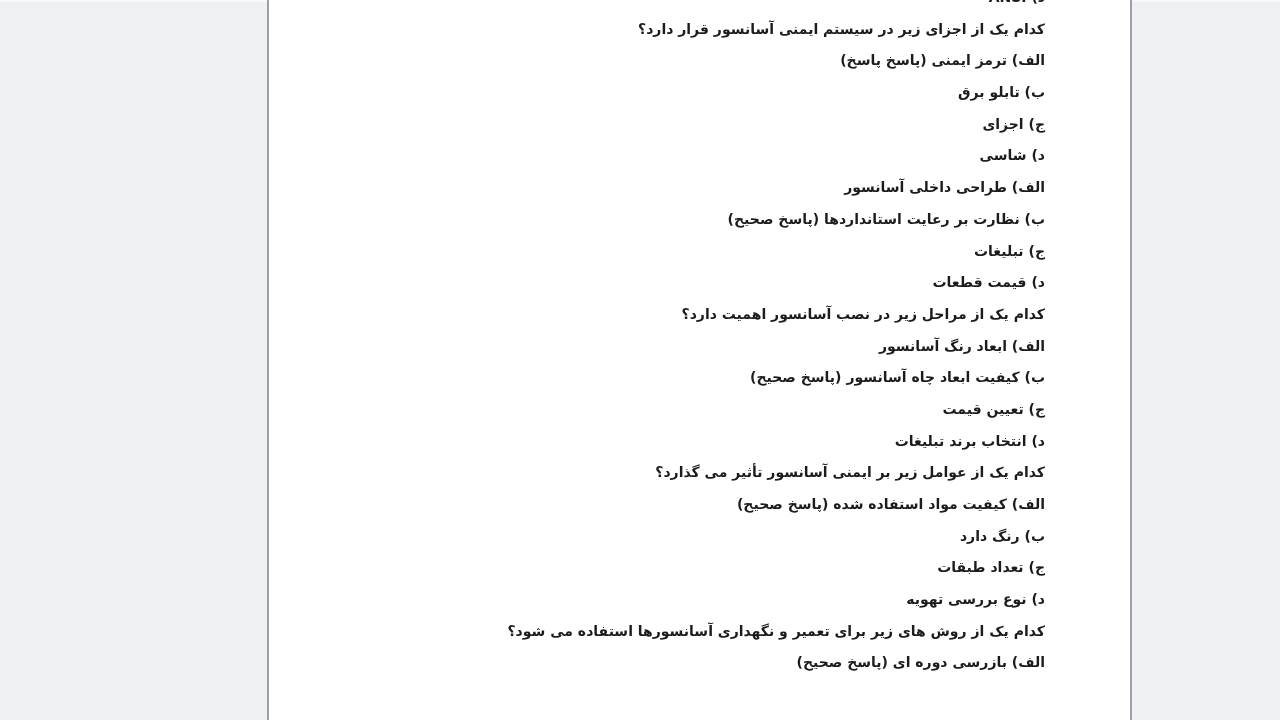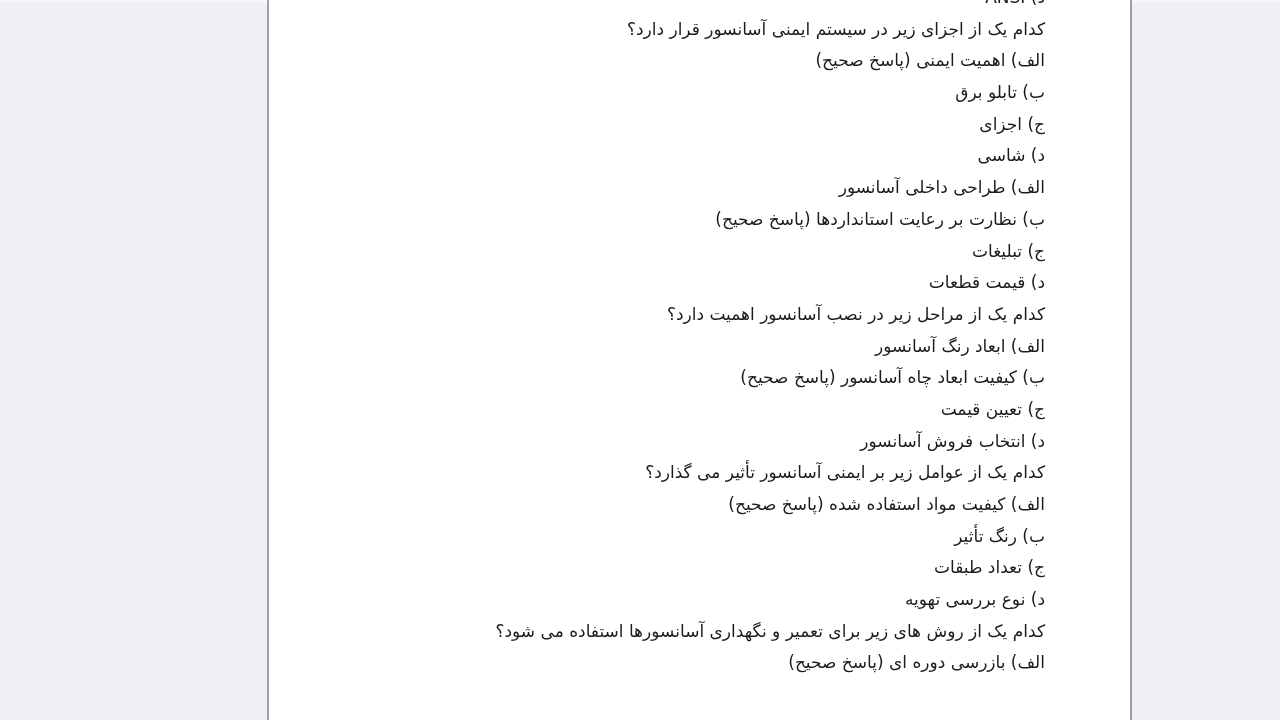--- a/index.html
+++ b/index.html
@@ -39,48 +39,48 @@
     top: -18px;
     right: 235px;   
     left: 285px;
     direction: rtl;
     text-align: right;
     color: #1c1c1c;
   }
   .doc-line {
     height: 31.7px;
     line-height: 31.7px;
-    font-size: 17px;
-    font-weight: normal;
+    font-size: 14px;
+    font-weight: bold;
     white-space: nowrap;
   }
 </style>
 </head>
 <body style="background: rgb(238, 240, 244);">
 
 <div class="bg-top-edge"></div>
 
 <div class="paper" style="background: rgb(255, 255, 255); border-left-color: rgb(157, 160, 164); border-right-color: rgb(157, 160, 164);"></div>
 
 <div class="doc-text" dir="rtl" style="color: rgb(28, 28, 28);">
     <div class="doc-line">د) ANSI</div>
     <div class="doc-line">کدام یک از اجزای زیر در سیستم ایمنی آسانسور قرار دارد؟</div>
-    <div class="doc-line">الف) اهمیت ایمنی (پاسخ صحیح)</div>
+    <div class="doc-line">الف) ترمز ایمنی (پاسخ پاسخ)</div>
     <div class="doc-line">ب) تابلو برق</div>
     <div class="doc-line">ج) اجزای</div>
     <div class="doc-line">د) شاسی</div>
     <div class="doc-line">الف) طراحی داخلی آسانسور</div>
     <div class="doc-line">ب) نظارت بر رعایت استانداردها (پاسخ صحیح)</div>
     <div class="doc-line">ج) تبلیغات</div>
     <div class="doc-line">د) قیمت قطعات</div>
     <div class="doc-line">کدام یک از مراحل زیر در نصب آسانسور اهمیت دارد؟</div>
     <div class="doc-line">الف) ابعاد رنگ آسانسور</div>
     <div class="doc-line">ب) کیفیت ابعاد چاه آسانسور (پاسخ صحیح)</div>
     <div class="doc-line">ج) تعیین قیمت</div>
-    <div class="doc-line">د) انتخاب فروش آسانسور</div>
+    <div class="doc-line">د) انتخاب برند تبلیغات</div>
     <div class="doc-line">کدام یک از عوامل زیر بر ایمنی آسانسور تأثیر می گذارد؟</div>
     <div class="doc-line">الف) کیفیت مواد استفاده شده (پاسخ صحیح)</div>
-    <div class="doc-line">ب) رنگ تأثیر</div>
+    <div class="doc-line">ب) رنگ دارد</div>
     <div class="doc-line">ج) تعداد طبقات</div>
     <div class="doc-line">د) نوع بررسی تهویه</div>
     <div class="doc-line">کدام یک از روش های زیر برای تعمیر و نگهداری آسانسورها استفاده می شود؟</div>
     <div class="doc-line">الف) بازرسی دوره ای (پاسخ صحیح)</div>
   </div>
 
 </body></html>

